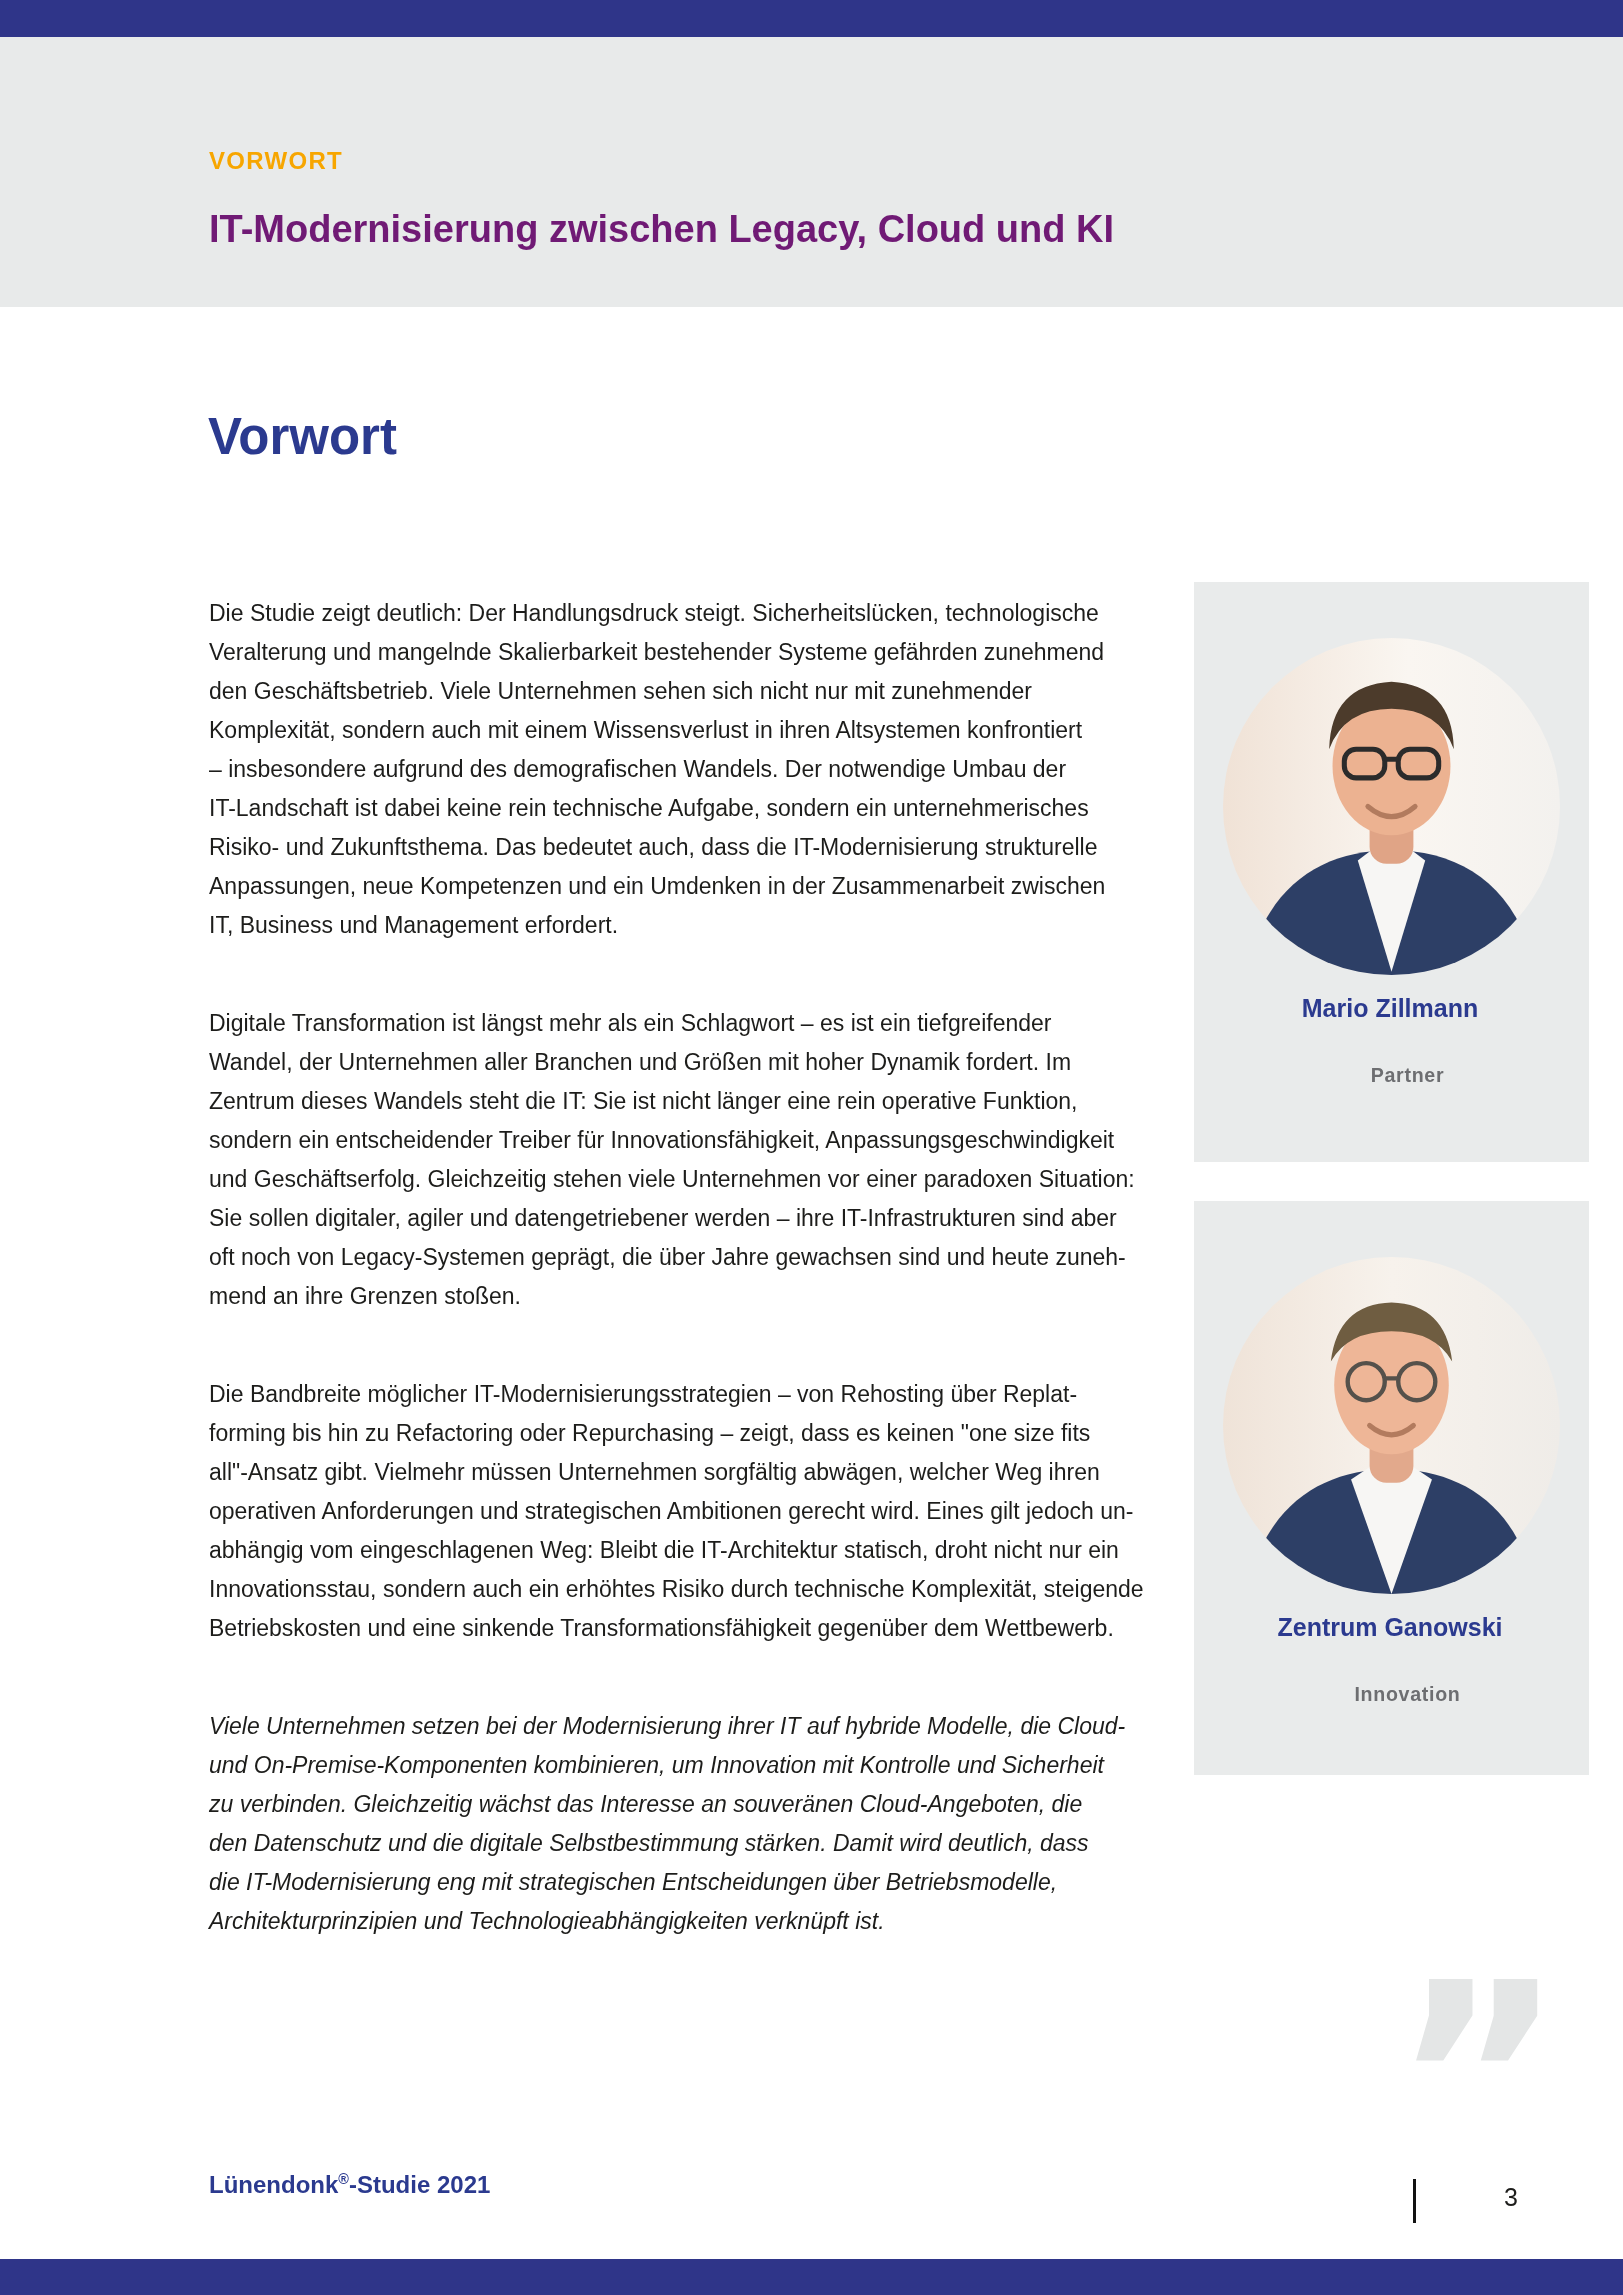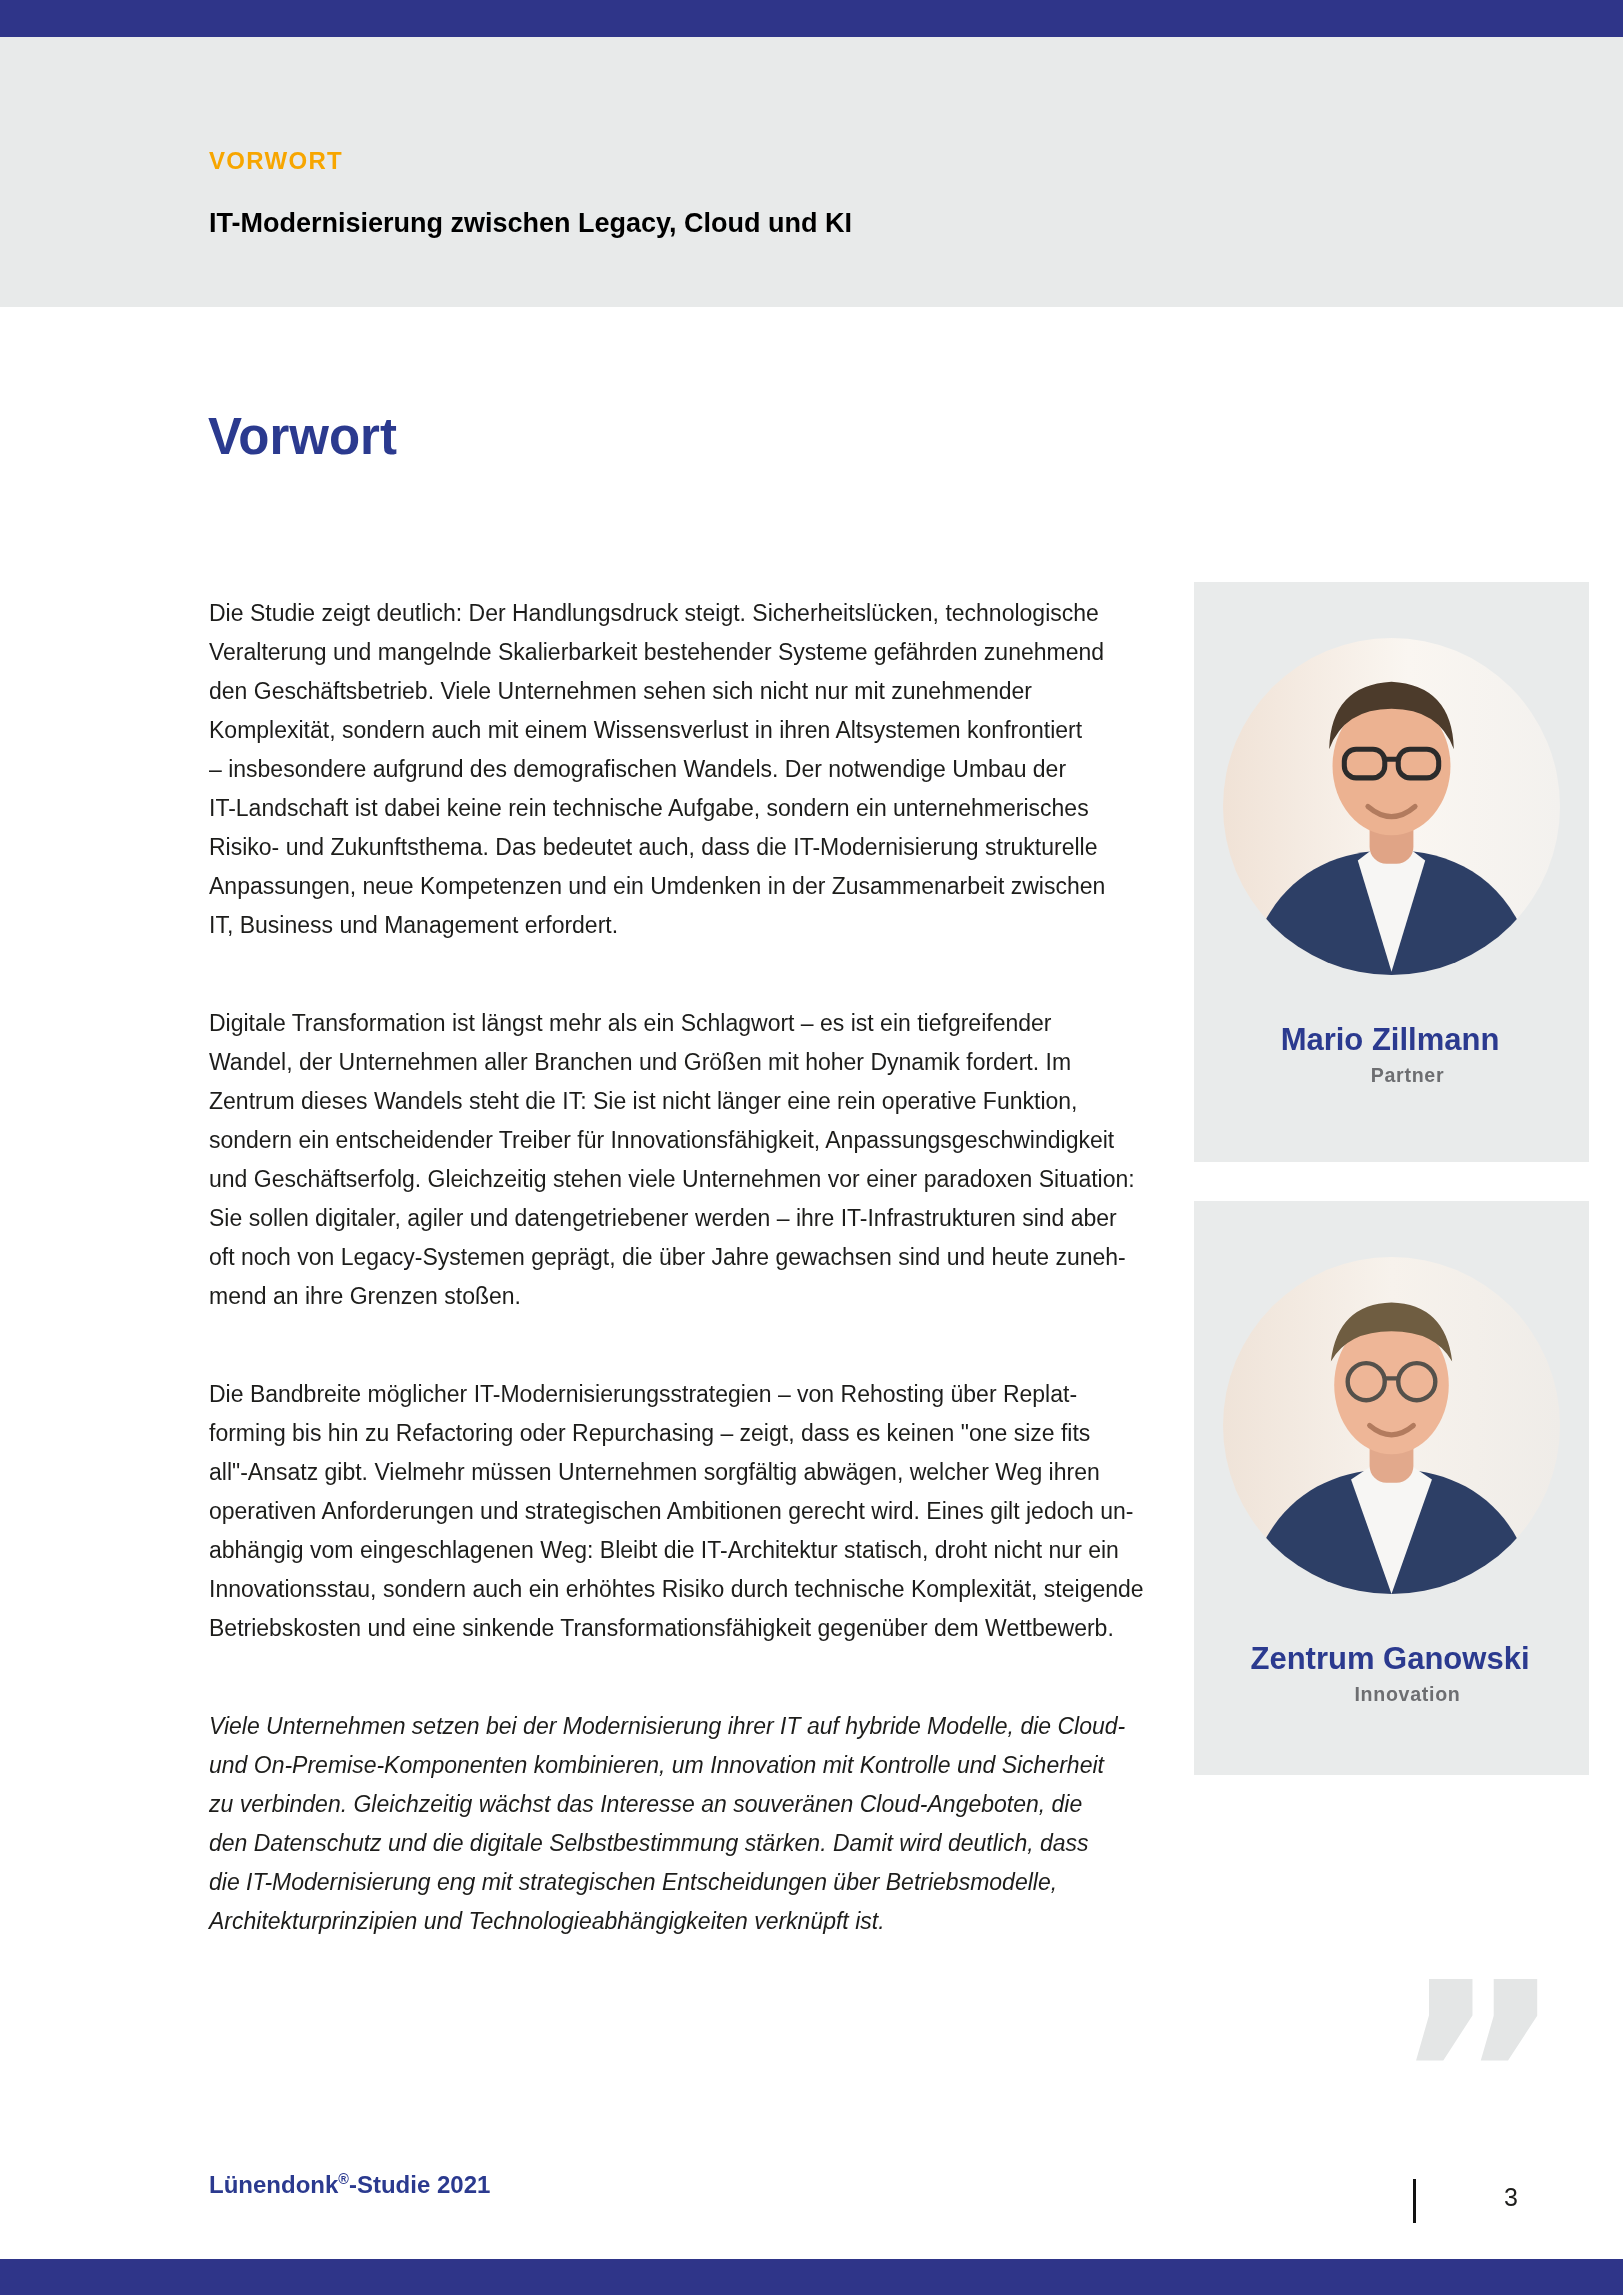--- a/index.html
+++ b/index.html
@@ -15,21 +15,21 @@
   .bar-bottom{position:absolute;left:0;top:2259px;width:1623px;height:37px;background:#2f3589;}
 
   
   .header-band{position:absolute;left:0;top:37px;width:1623px;height:270px;background:#e8eaea;}
   .eyebrow{
     position:absolute;left:209px;top:110px;
     font-size:24px;font-weight:bold;letter-spacing:1.3px;color:#f7a600;
   }
   .subtitle{
     position:absolute;left:209px;top:171px;
-    font-size:27px;font-weight:bold;color:#000000;
+    font-size:38px;font-weight:bold;color:#701a75;
   }
 
   
   .doc-title{
     position:absolute;left:208px;top:407px;
     font-size:51px;font-weight:bold;color:#2b3a8f;margin:0;
   }
 
   
   .body-col{
@@ -45,22 +45,22 @@
   .person-card{
     position:absolute;left:1194px;width:395px;background:#e9ebeb;z-index:2;
   }
   .card-1{top:582px;height:580px;}
   .card-2{top:1201px;height:574px;}
   .portrait{
     position:absolute;left:29px;top:56px;width:337px;height:337px;
     border-radius:50%;overflow:hidden;display:block;
   }
   .person-name{
-    position:absolute;left:0;top:440px;width:392px;text-align:center;
-    font-size:31px;font-weight:bold;color:#2b3a8f;
+    position:absolute;left:0;top:412px;width:392px;text-align:center;
+    font-size:25px;font-weight:bold;color:#2b3a8f;
   }
   .person-role{
     position:absolute;left:0;top:482px;width:427px;text-align:center;
     font-size:19.6px;font-weight:bold;color:#6d6e71;letter-spacing:0.7px;
   }
 
   
   .quote-mark{
     position:absolute;left:1392px;top:1949px;
     font-family:"DejaVu Sans", sans-serif;

